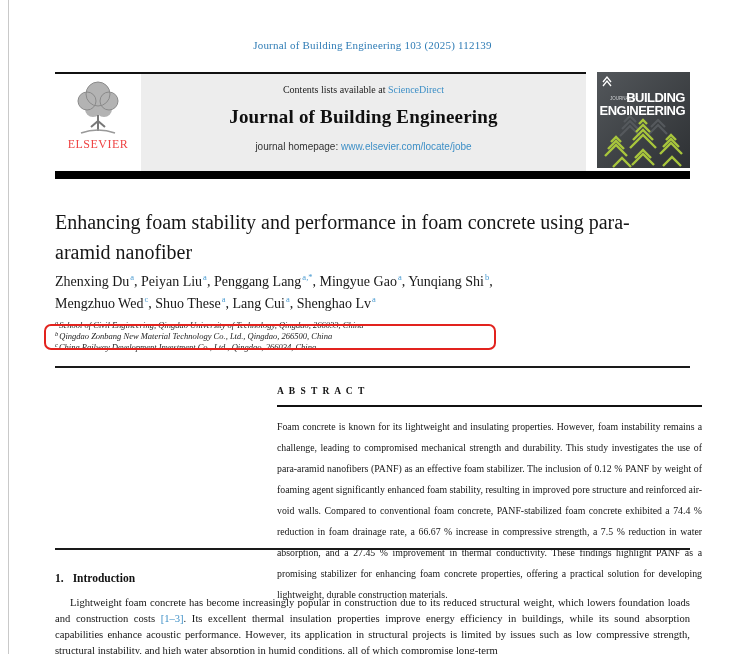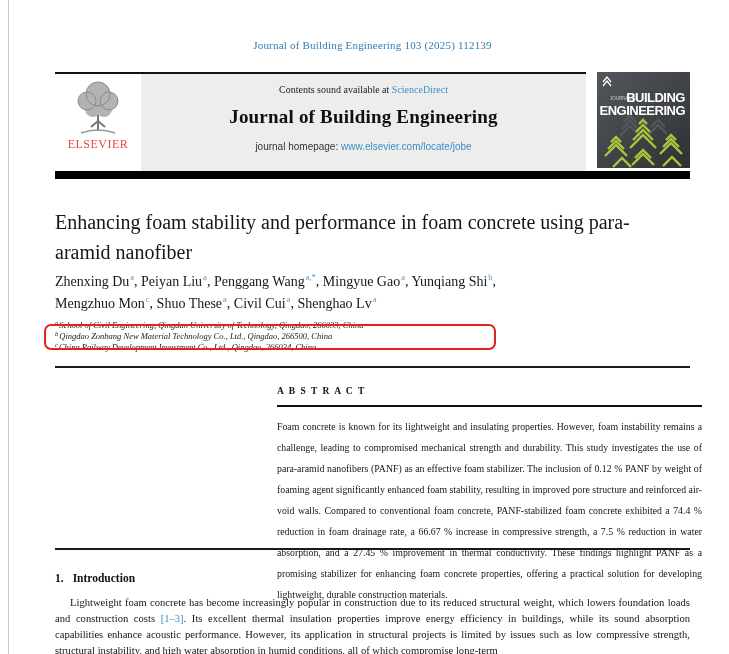--- a/index.html
+++ b/index.html
@@ -88,21 +88,21 @@
           <circle cx="20" cy="24" r="9"></circle>
           <circle cx="42" cy="24" r="9"></circle>
         </g>
         <path d="M31 38 L31 54 M31 44 L24 50 M31 44 L38 50" stroke="#777" stroke-width="2" fill="none"></path>
         <path d="M14 56 Q31 50 48 56" stroke="#999" stroke-width="1.5" fill="none"></path>
       </svg>
       <div class="publisher">ELSEVIER</div>
     </div>
 
     <div class="gray-box">
-      <div class="contents-line"><span>Contents sound available at </span><a class="link">ScienceDirect</a></div>
+      <div class="contents-line"><span>Contents lists available at </span><a class="link">ScienceDirect</a></div>
       <div class="journal-name">Journal of Building Engineering</div>
       <div class="homepage-line"><span>journal homepage: </span><a class="link">www.elsevier.com/locate/jobe</a></div>
     </div>
 
     <div class="cover">
       <svg width="93" height="96" viewBox="0 0 93 96">
         <defs>
           <linearGradient id="covgrad" x1="0" y1="0" x2="1" y2="1">
             <stop offset="0" stop-color="#53575b"></stop>
             <stop offset="1" stop-color="#2e3134"></stop>
@@ -129,22 +129,22 @@
         </g>
       </svg>
     </div>
 
     <div class="black-bar"></div>
   </div>
 
   <h1 class="article-title" style="margin:0;font-weight:normal;">Enhancing foam stability and performance in foam concrete using para-aramid nanofiber</h1>
 
   <div class="authors">
-    <div><span><span>Zhenxing Du</span><sup>a</sup><span>, </span></span><span><span>Peiyan Liu</span><sup>a</sup><span>, </span></span><span><span>Penggang Wang</span><sup>a,*</sup><span>, </span></span><span><span>Mingyue Gao</span><sup>a</sup><span>, </span></span><span><span>Yunqiang Shi</span><sup>b</sup><span>,</span></span></div>
-    <div><span><span>Mengzhuo Mon</span><sup>c</sup><span>, </span></span><span><span>Shuo These</span><sup>a</sup><span>, </span></span><span><span>Civil Cui</span><sup>a</sup><span>, </span></span><span><span>Shenghao Lv</span><sup>a</sup><span></span></span></div>
+    <div><span><span>Zhenxing Du</span><sup>a</sup><span>, </span></span><span><span>Peiyan Liu</span><sup>a</sup><span>, </span></span><span><span>Penggang Lang</span><sup>a,*</sup><span>, </span></span><span><span>Mingyue Gao</span><sup>a</sup><span>, </span></span><span><span>Yunqiang Shi</span><sup>b</sup><span>,</span></span></div>
+    <div><span><span>Mengzhuo Wed</span><sup>c</sup><span>, </span></span><span><span>Shuo These</span><sup>a</sup><span>, </span></span><span><span>Lang Cui</span><sup>a</sup><span>, </span></span><span><span>Shenghao Lv</span><sup>a</sup><span></span></span></div>
   </div>
 
   <div class="affiliations">
     <div><sup>a</sup><span>School of Civil Engineering, Qingdao University of Technology, Qingdao, 266033, China</span></div>
     <div><sup>b</sup><span>Qingdao Zonbang New Material Technology Co., Ltd., Qingdao, 266500, China</span></div>
     <div><sup>c</sup><span>China Railway Development Investment Co., Ltd., Qingdao, 266034, China</span></div>
   </div>
   <div class="highlight-box"></div>
 
   <div class="hrule hr-top"></div>

